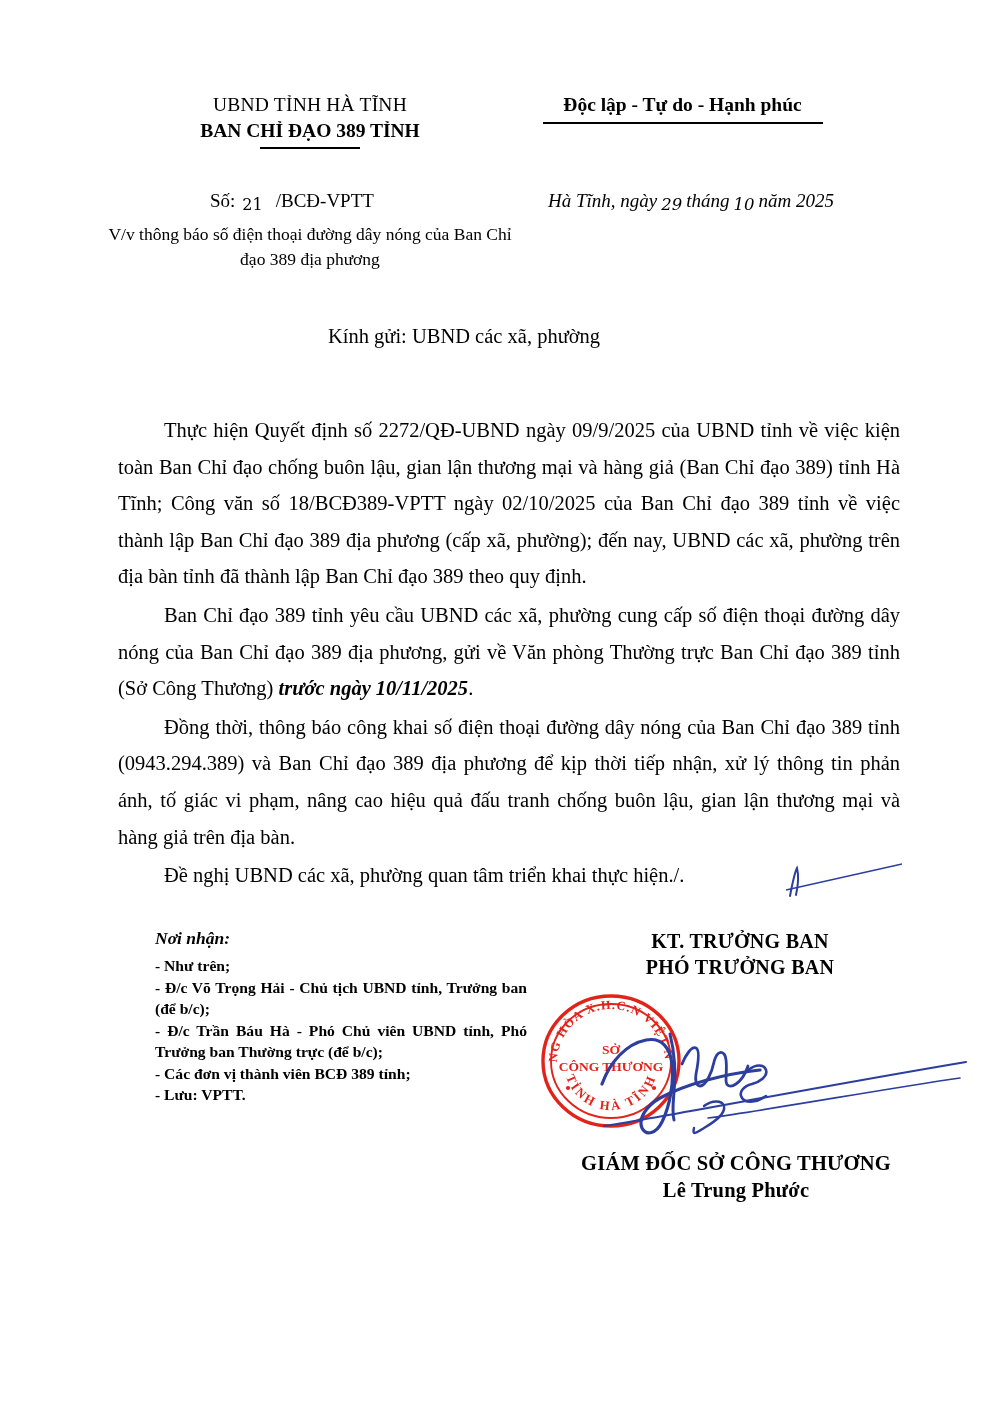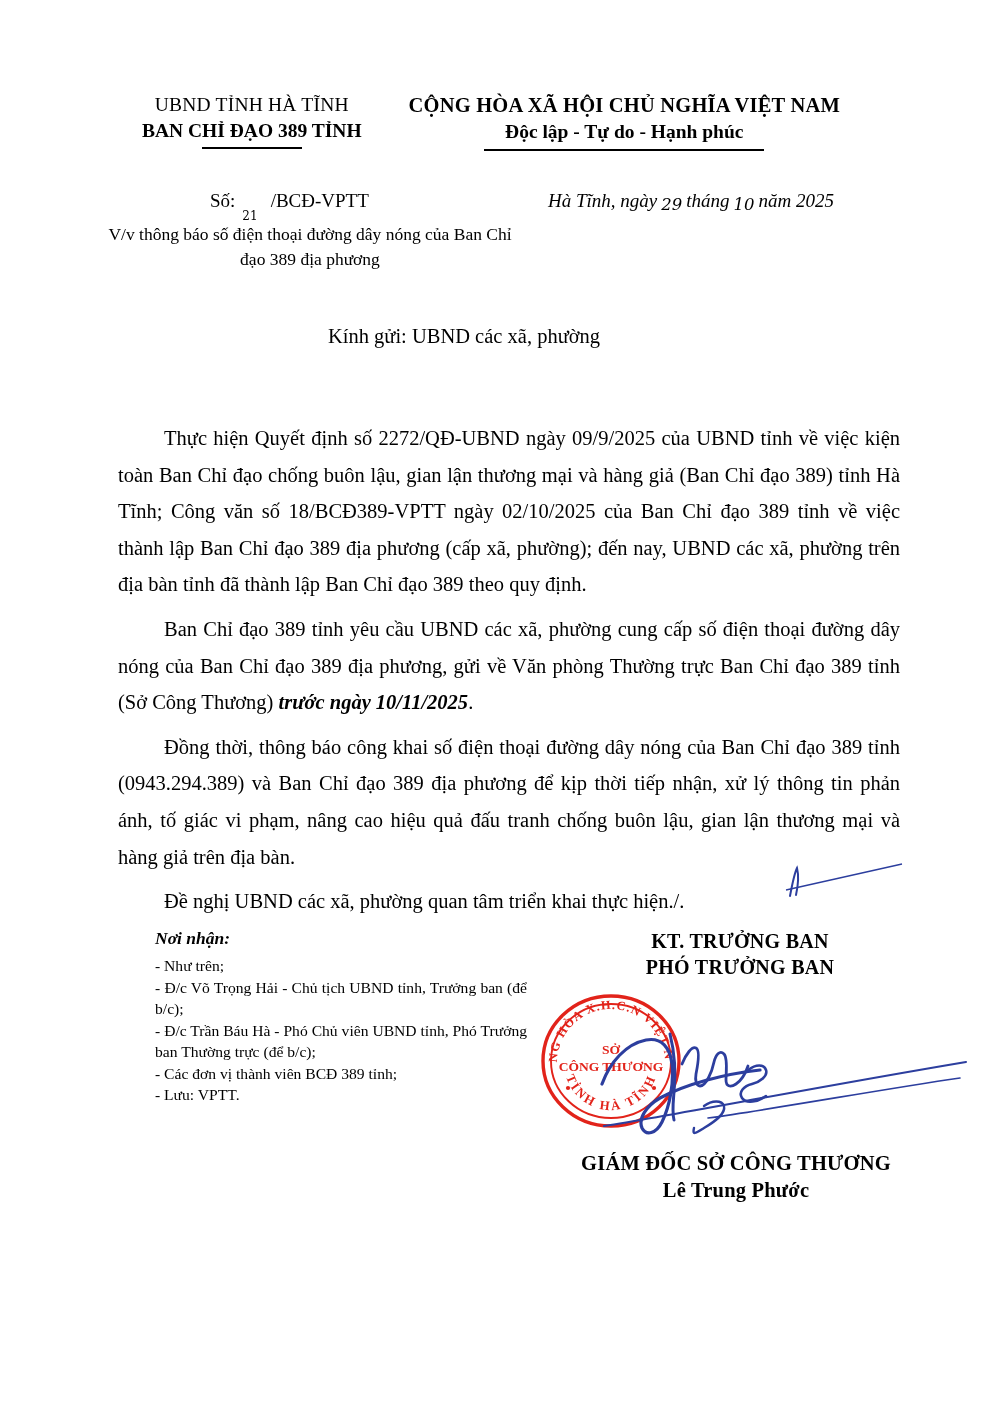--- a/index.html
+++ b/index.html
@@ -73,24 +73,24 @@
 
   
   .numline {
     position: absolute;
     top: 190px; left: 210px;
     font-size: 19px;
     white-space: nowrap;
   }
   .numline .stampnum {
     font-family: "DejaVu Serif", serif;
-    font-size: 12px;
+    font-size: 16px;
     padding: 0 5px 0 7px;
     position: relative;
-    top: 13px;
+    top: 3px;
     text-align: center;
   }
   .numline .sep { padding-left: 8px; }
 
   .subject {
     position: absolute;
     top: 222px; left: 95px;
     width: 430px;
     text-align: center;
     font-size: 17.5px;
@@ -128,21 +128,21 @@
     top: 412px;
     left: 118px;
     width: 782px;
   }
   .para {
     text-align: justify;
     text-justify: inter-word;
     font-size: 20.5px;
     line-height: 36.6px;
     text-indent: 46px;
-    margin: 8px 0 2px 0;
+    margin: 0 0 2px 0;
   }
   .para b { font-weight: bold; font-style: italic; }
   .para.last { margin-bottom: 0; }
 
   
   .footer { position: absolute; top: 928px; left: 0; right: 0; height: 320px; }
 
   .noinhan {
     position: absolute;
     left: 155px;
@@ -152,20 +152,21 @@
   .noinhan-title {
     font-weight: bold;
     font-style: italic;
     font-size: 17.5px;
     margin-bottom: 6px;
   }
   .noinhan-item {
     font-size: 15.6px;
     line-height: 1.38;
     text-align: justify;
+    font-weight: bold;
   }
 
   .signblock {
     position: absolute;
     left: 530px;
     top: 0;
     width: 420px;
     text-align: center;
   }
   .sign-title {
@@ -220,21 +221,20 @@
 <body>
 
 <div class="page">
 
   <div class="header">
     <div class="hdr-left">
       <div class="hdr-line1">UBND TỈNH HÀ TĨNH</div>
       <div class="hdr-line2 rule-short">BAN CHỈ ĐẠO 389 TỈNH</div>
     </div>
     <div class="hdr-right">
-      <div class="hdr-line1">CỘNG HÒA XÃ HỘI CHỦ NGHĨA VIỆT NAM</div>
       <div class="hdr-line2 rule-long">Độc lập - Tự do - Hạnh phúc</div>
     </div>
   </div>
 
   <div class="numline">
     <span>Số:</span><span class="stampnum">21</span><span class="sep">/BCĐ-VPTT</span>
   </div>
 
   <div class="subject">V/v thông báo số điện thoại đường dây nóng của Ban Chỉ đạo 389 địa phương</div>
 

